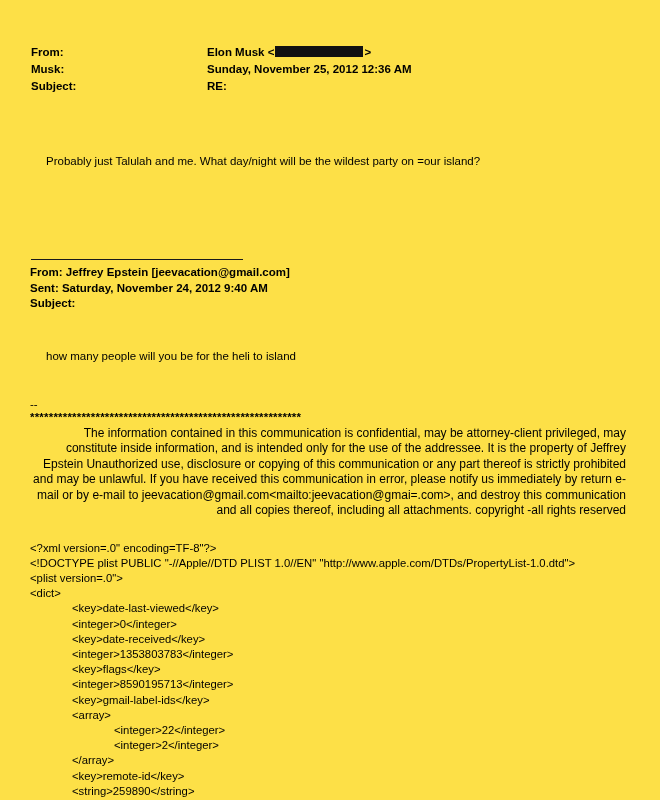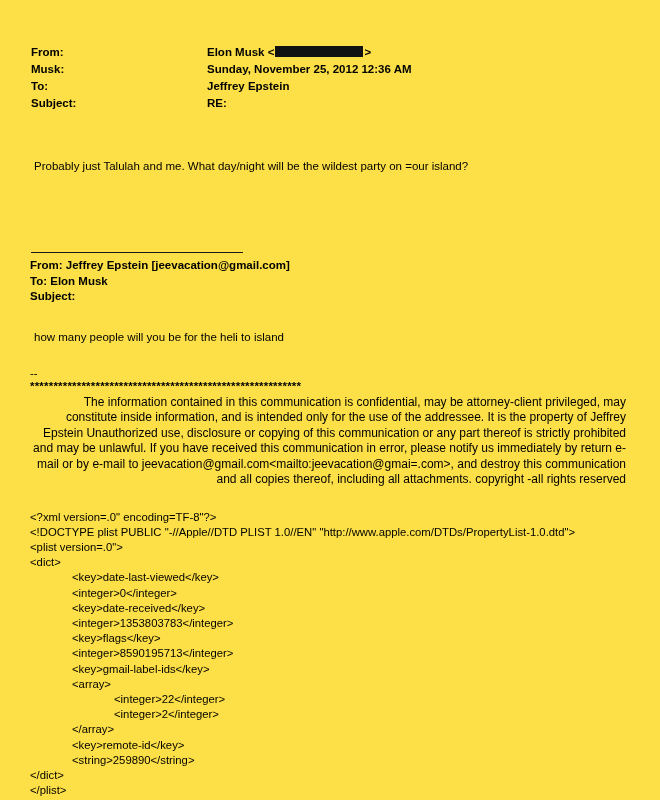--- a/index.html
+++ b/index.html
@@ -50,21 +50,21 @@
     height: 11px;
     background: #111111;
     vertical-align: -1px;
     margin: 0 1px;
   }
 
   
   .body-para {
     font-size: 11.5px;
     line-height: 16px;
-    margin: 4px;
+    margin: 16px;
   }
   .spacer-1 { height: 42px; }
   .spacer-2 { height: 74px; }
   .spacer-3 { height: 20px; }
   .spacer-4 { height: 18px; }
   .spacer-5 { height: 14px; }
 
   .divider-line {
     width: 212px;
     height: 0;
@@ -120,39 +120,35 @@
   <div class="hdr">
     <div class="hdr-row">
       <div class="hdr-label">From:</div>
       <div class="hdr-value"><span>Elon Musk &lt;</span><span class="redaction"></span><span>&gt;</span></div>
     </div>
     <div class="hdr-row">
       <div class="hdr-label">Musk:</div>
       <div class="hdr-value">Sunday, November 25, 2012 12:36 AM</div>
     </div>
     <div class="hdr-row">
-      <div class="hdr-label">To:</div>
-      <div class="hdr-value">Jeffrey Epstein</div>
-    </div>
-    <div class="hdr-row">
       <div class="hdr-label">Subject:</div>
       <div class="hdr-value">RE:</div>
     </div>
   </div>
 
   <div class="spacer-1"></div>
 
   <p class="body-para">Probably just Talulah and me.  What day/night will be the wildest party on =our island?</p>
 
   <div class="spacer-2"></div>
 
   <div class="divider-line"></div>
 
   <p class="quoted-hdr">From: Jeffrey Epstein [jeevacation@gmail.com]</p>
-  <p class="quoted-hdr">To: Elon Musk</p>
+  <p class="quoted-hdr">Sent: Saturday, November 24, 2012 9:40 AM</p>
   <p class="quoted-hdr">Subject:</p>
 
   <div class="spacer-3"></div>
 
   <p class="body-para">how many people will you be for the heli to island</p>
 
   <div class="spacer-4"></div>
 
   <p class="sep-dashes">--</p>
   <p class="sep-stars">**********************************************************</p>

